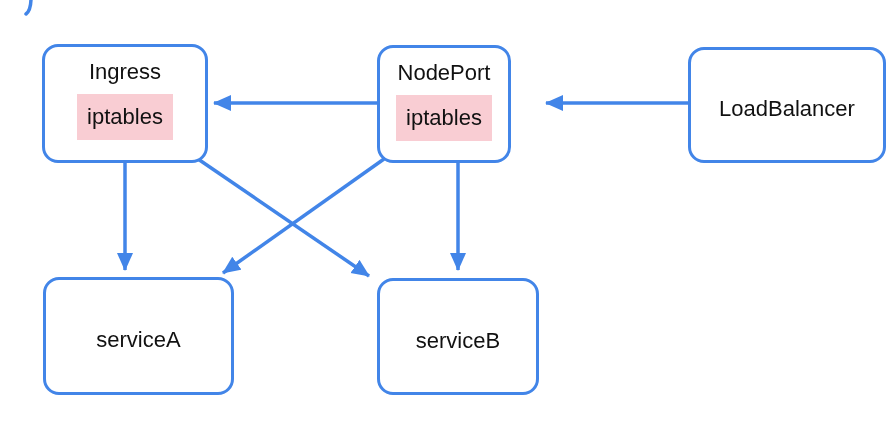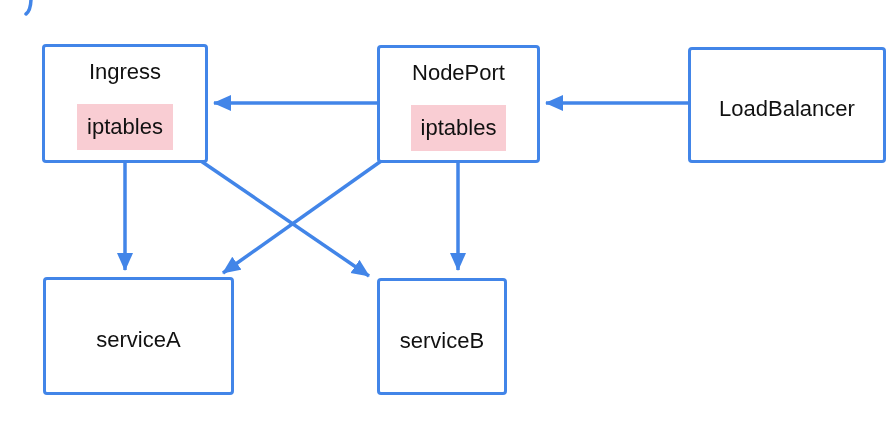--- a/index.html
+++ b/index.html
@@ -21,53 +21,53 @@
     top: 0;
     width: 891px;
     height: 422px;
     pointer-events: none;
   }
   .node {
     position: absolute;
     box-sizing: border-box;
     background: #ffffff;
     border: 3px solid #4285e8;
-    border-radius: 4px;
+    border-radius: 16px;
     display: flex;
     flex-direction: column;
     align-items: center;
     color: #111111;
   }
   .node.center-content {
     justify-content: center;
   }
   .node-title {
     font-size: 22px;
     line-height: 26px;
     margin-top: 12px;
     color: #111111;
     white-space: nowrap;
   }
   .node.center-content .node-title {
     margin-top: 8px;
   }
   .badge {
-    margin-top: 19px;
+    margin-top: 9px;
     background: #f9cdd3;
     color: #111111;
     font-size: 22px;
     line-height: 26px;
     padding: 10px 10px;
     white-space: nowrap;
   }
   #node-ingress      { left: 42px;  top: 44px;  width: 166px; height: 119px; }
-  #node-nodeport     { left: 377px; top: 45px;  width: 163px; height: 118px; }
+  #node-nodeport     { left: 377px; top: 45px;  width: 134px; height: 118px; }
   #node-loadbalancer { left: 688px; top: 47px;  width: 198px; height: 116px; }
   #node-servicea     { left: 43px;  top: 277px; width: 191px; height: 118px; }
-  #node-serviceb     { left: 377px; top: 278px; width: 130px; height: 117px; }
+  #node-serviceb     { left: 377px; top: 278px; width: 162px; height: 117px; }
 </style>
 </head>
 <body>
 
 <div class="canvas">
 
   <svg class="edges-layer" width="891" height="422" viewBox="0 0 891 422" xmlns="http://www.w3.org/2000/svg">
     <defs>
       <marker id="arrowhead" markerUnits="userSpaceOnUse" markerWidth="22" markerHeight="18" refX="17" refY="8" orient="auto">
         <path d="M0,0 L18,8 L0,16 Z" fill="#4285e8"></path>

